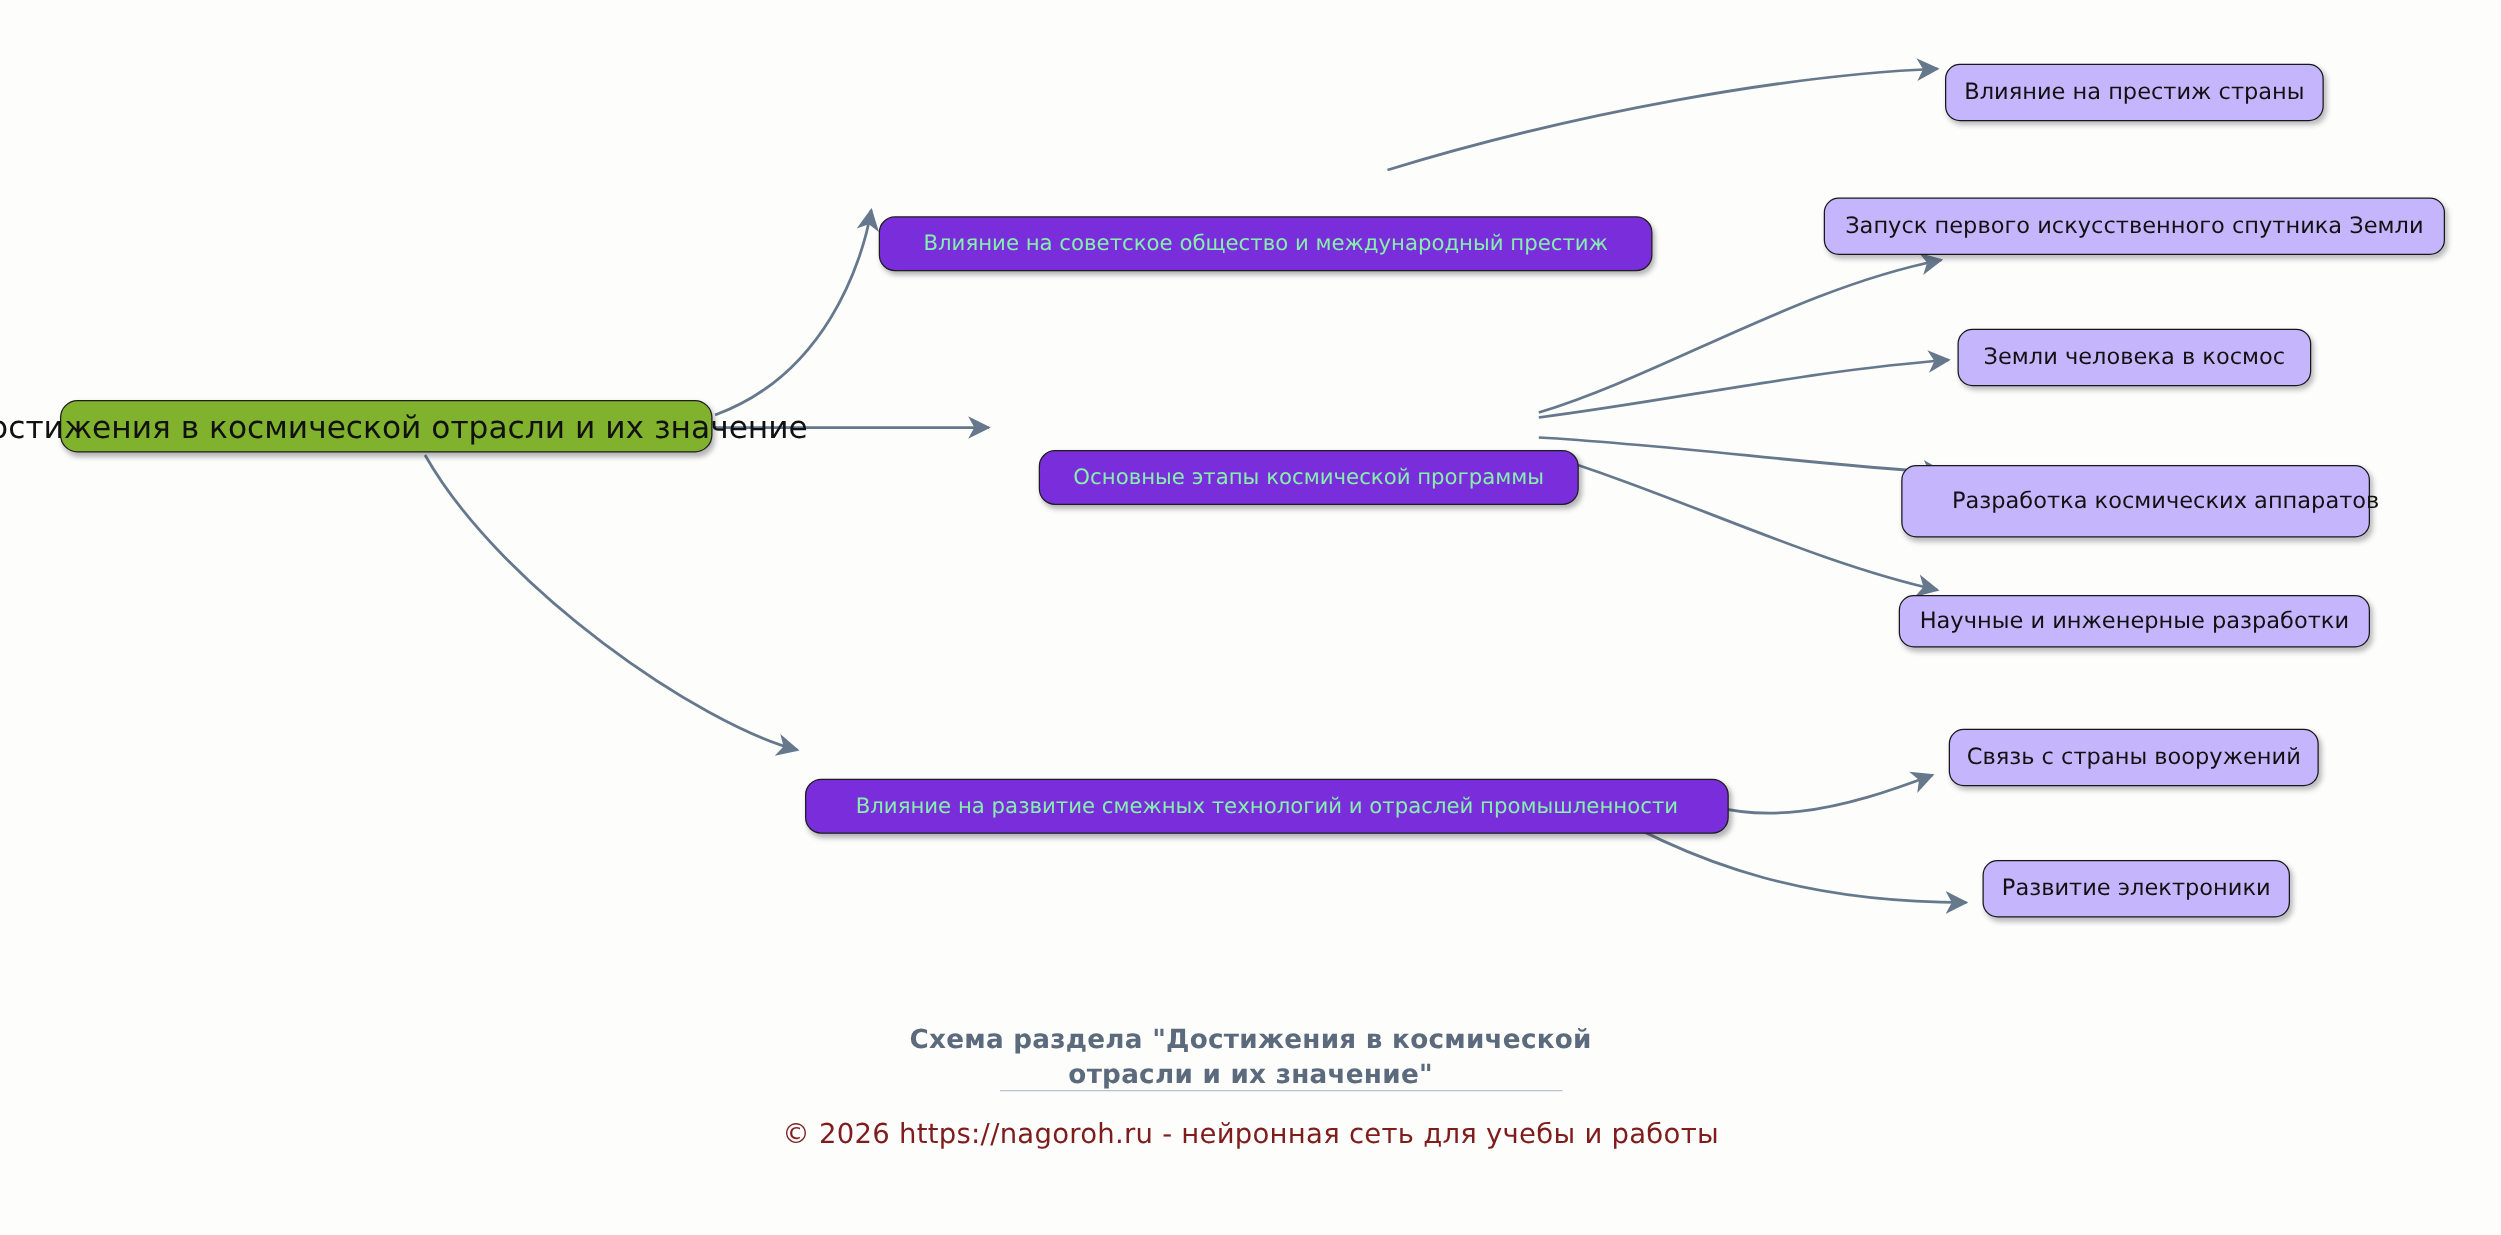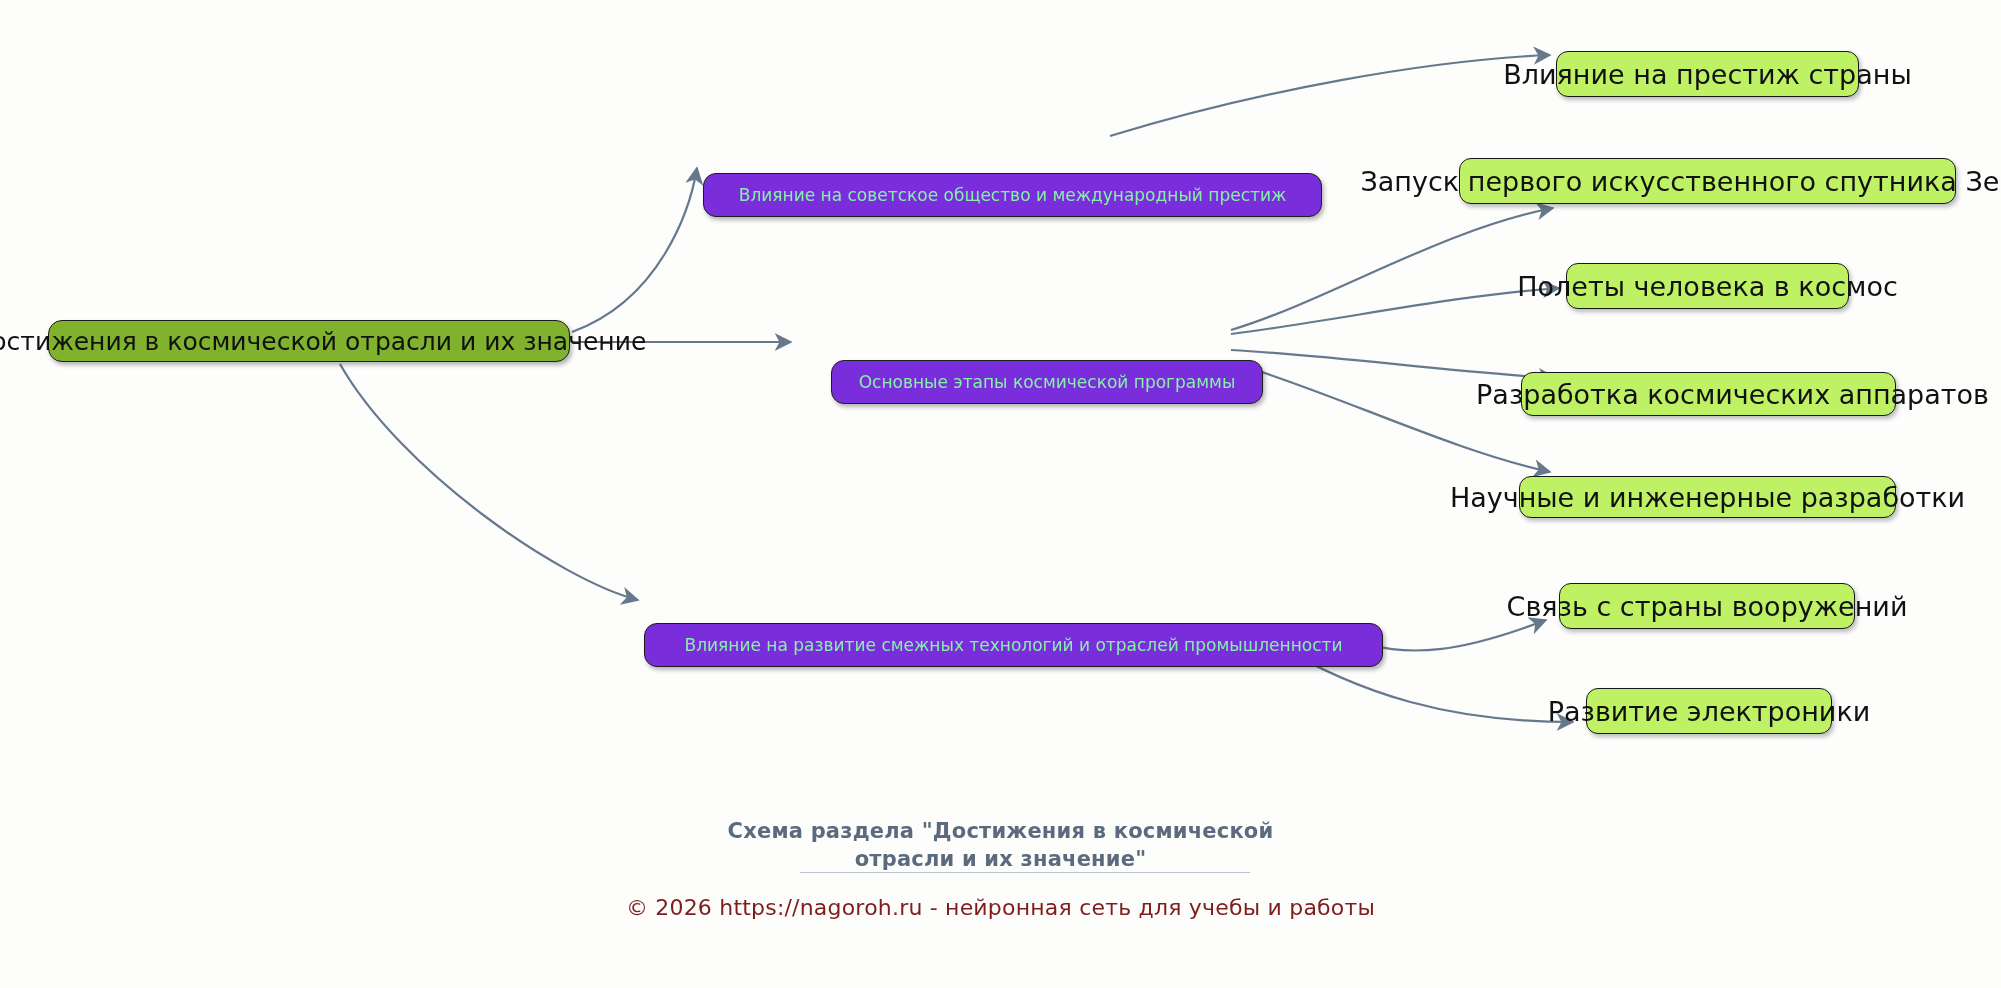--- a/index.html
+++ b/index.html
@@ -46,25 +46,25 @@
   .node-branch {
     background: #7a2edb;
     border: 1.6px solid #1d1d1d;
     border-radius: 13px;
     color: #86efac;
     font-size: 17px;
     box-shadow: 2px 3px 4px rgba(40,40,50,0.34);
     margin-top: 40px;
   }
   .node-leaf {
-    background: #bef264;
+    background: #c4b5fd;
     border: 1.7px solid #18181a;
     border-radius: 12px;
     color: #111111;
-    font-size: 27px;
+    font-size: 18px;
     box-shadow: 2px 3px 4px rgba(40,40,50,0.30);
   }
   .caption {
     position: absolute;
     left: 0;
     width: 2001px;
     text-align: center;
     color: #5b6b7d;
     font-weight: bold;
     font-size: 21px;
@@ -121,23 +121,23 @@
       <div class="node node-leaf" style="left: 1556px; top: 51px; width: 303px; height: 46px;">
         <span>Влияние на престиж страны</span>
       </div>
       <div class="node node-branch" style="left: 831px; top: 320px; width: 432px; height: 44px;">
         <span>Основные этапы космической программы</span>
       </div>
       <div class="node node-leaf" style="left: 1459px; top: 158px; width: 497px; height: 46px;">
         <span>Запуск первого искусственного спутника Земли</span>
       </div>
       <div class="node node-leaf" style="left: 1566px; top: 263px; width: 283px; height: 46px;">
-        <span>Полеты человека в космос</span>
+        <span>Земли человека в космос</span>
       </div>
-      <div class="node node-leaf" style="left: 1521px; top: 372px; width: 375px; height: 44px; padding-left: 48px;">
+      <div class="node node-leaf" style="left: 1521px; top: 372px; width: 375px; height: 58px; padding-left: 48px;">
         <span>Разработка космических аппаратов</span>
       </div>
       <div class="node node-leaf" style="left: 1519px; top: 476px; width: 377px; height: 42px;">
         <span>Научные и инженерные разработки</span>
       </div>
       <div class="node node-branch" style="left: 644px; top: 583px; width: 739px; height: 44px;">
         <span>Влияние на развитие смежных технологий и отраслей промышленности</span>
       </div>
       <div class="node node-leaf" style="left: 1559px; top: 583px; width: 296px; height: 46px;">
         <span>Связь с страны вооружений</span>

